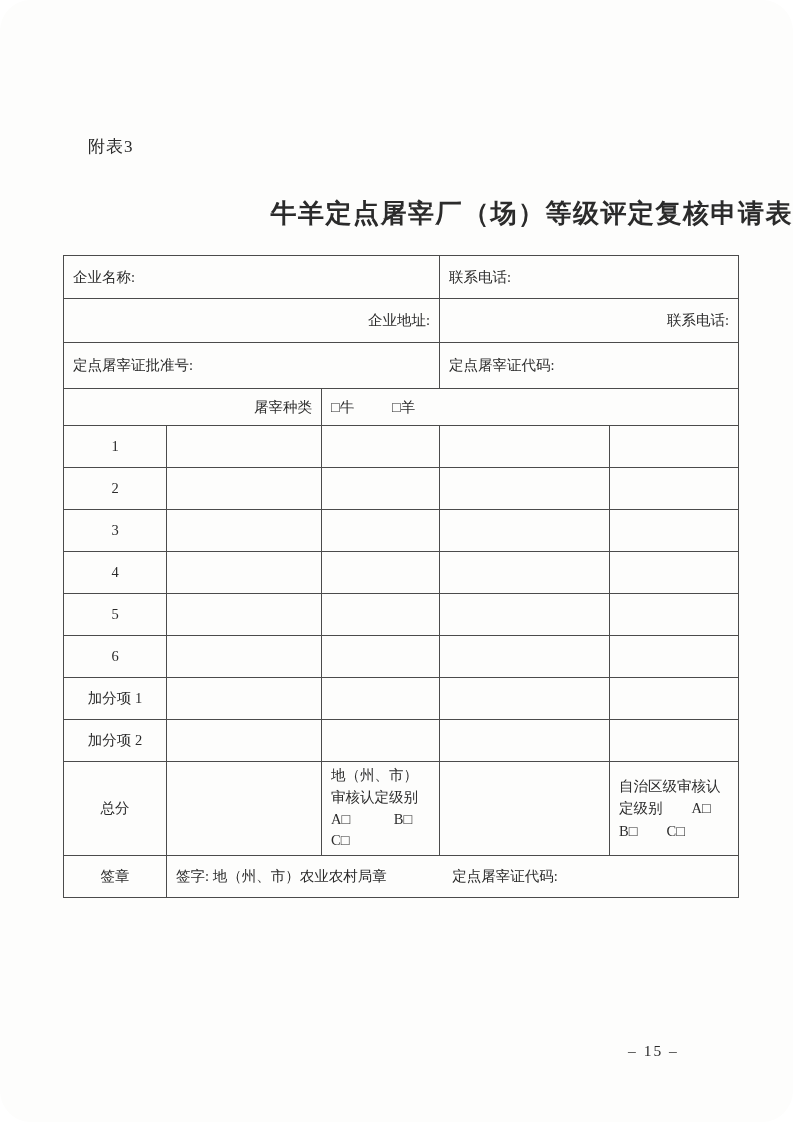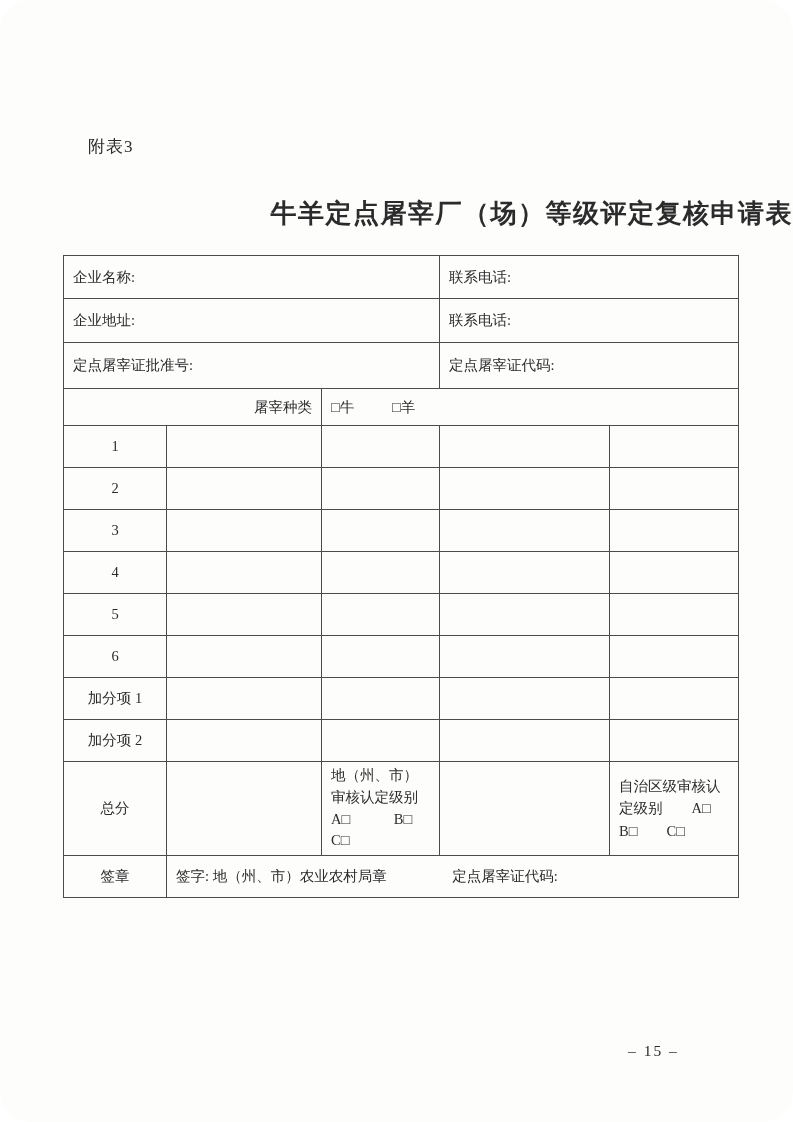--- a/index.html
+++ b/index.html
@@ -41,21 +41,21 @@
   }
   table.form td {
     border: 1px solid #4b4b4b;
     font-size: 14.5px;
     padding: 0 9px;
     vertical-align: middle;
     overflow: hidden;
   }
   .c { text-align: center; padding: 0 2px; }
   tr.h-info1 { height: 43px; }
-  tr.h-info2 { height: 44px; }
+  tr.h-info2 { height: 44px; text-align: right; }
   tr.h-info3 { height: 46px; }
   tr.h-species { height: 37px; }
   tr.h-head { height: 42px; }
   tr.h-data { height: 42px; }
   tr.h-total { height: 94px; }
   tr.h-sig { height: 42px; }
   .species-label { text-align: right; padding: 0; font-family: Liberation Mono, monospace; }
   .species-opts { padding-left: 20px; }
   .species-opts .opt + .opt { margin-left: 34px; }
   .city-review {

